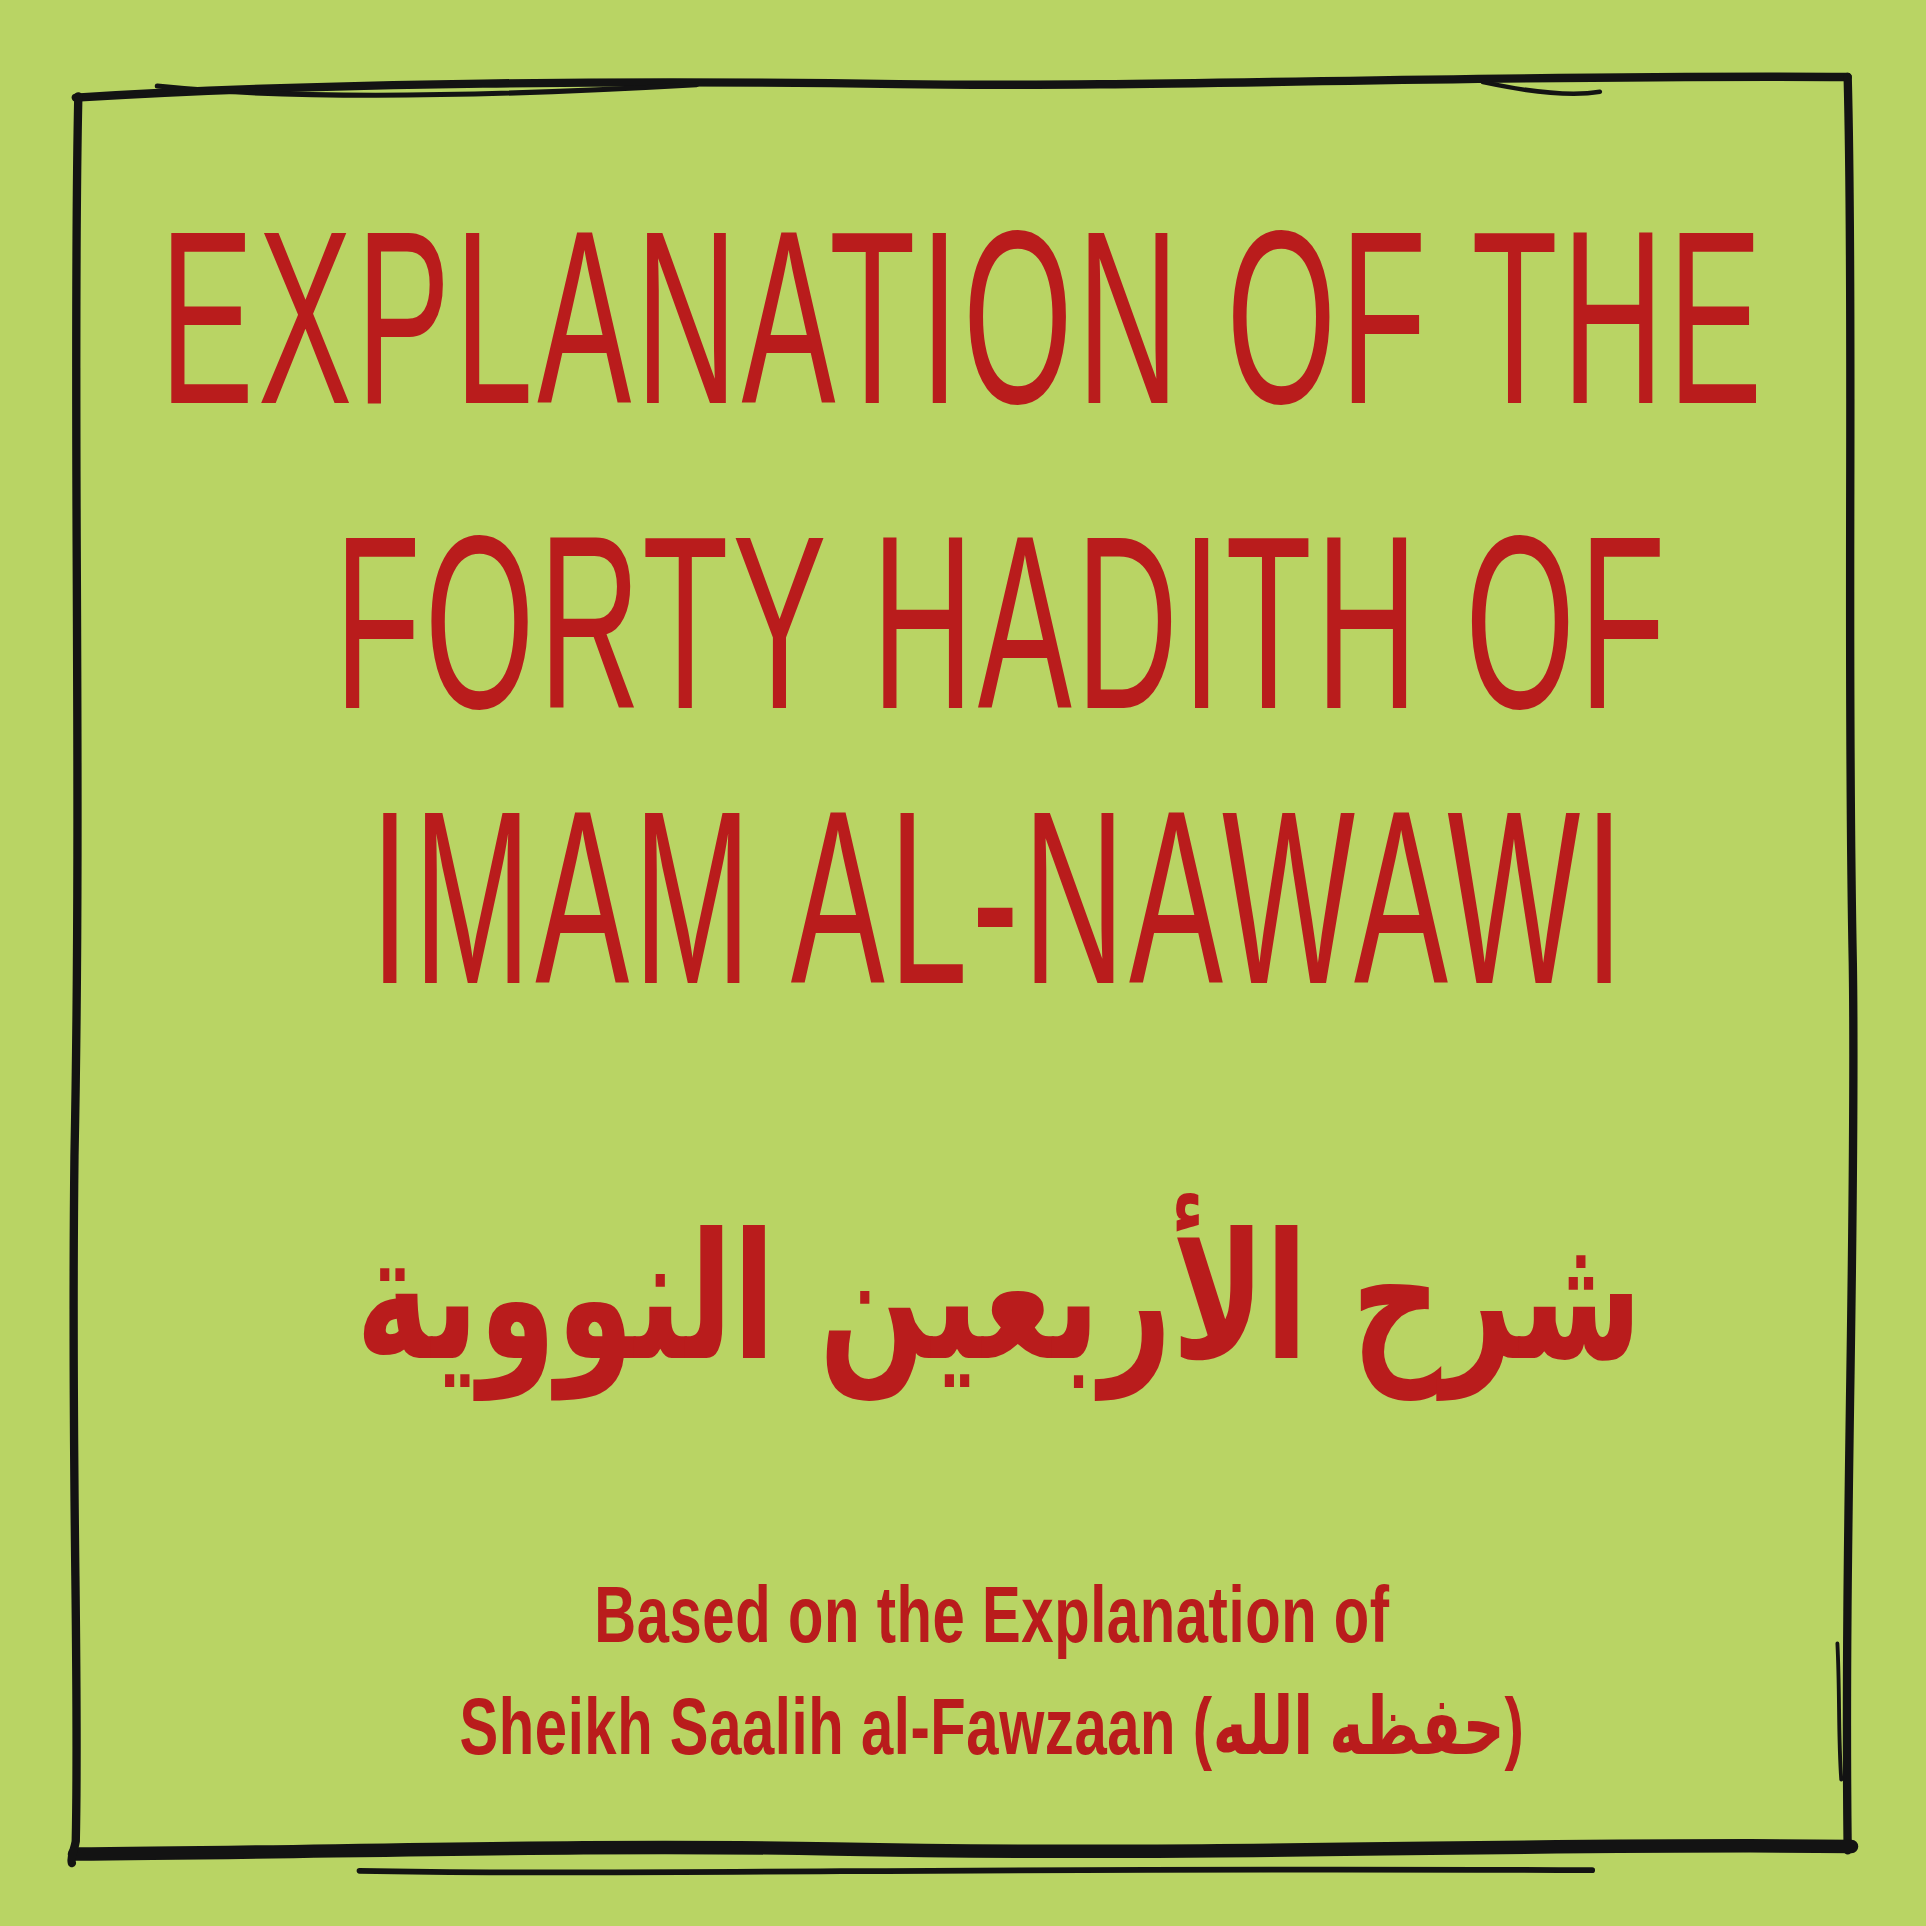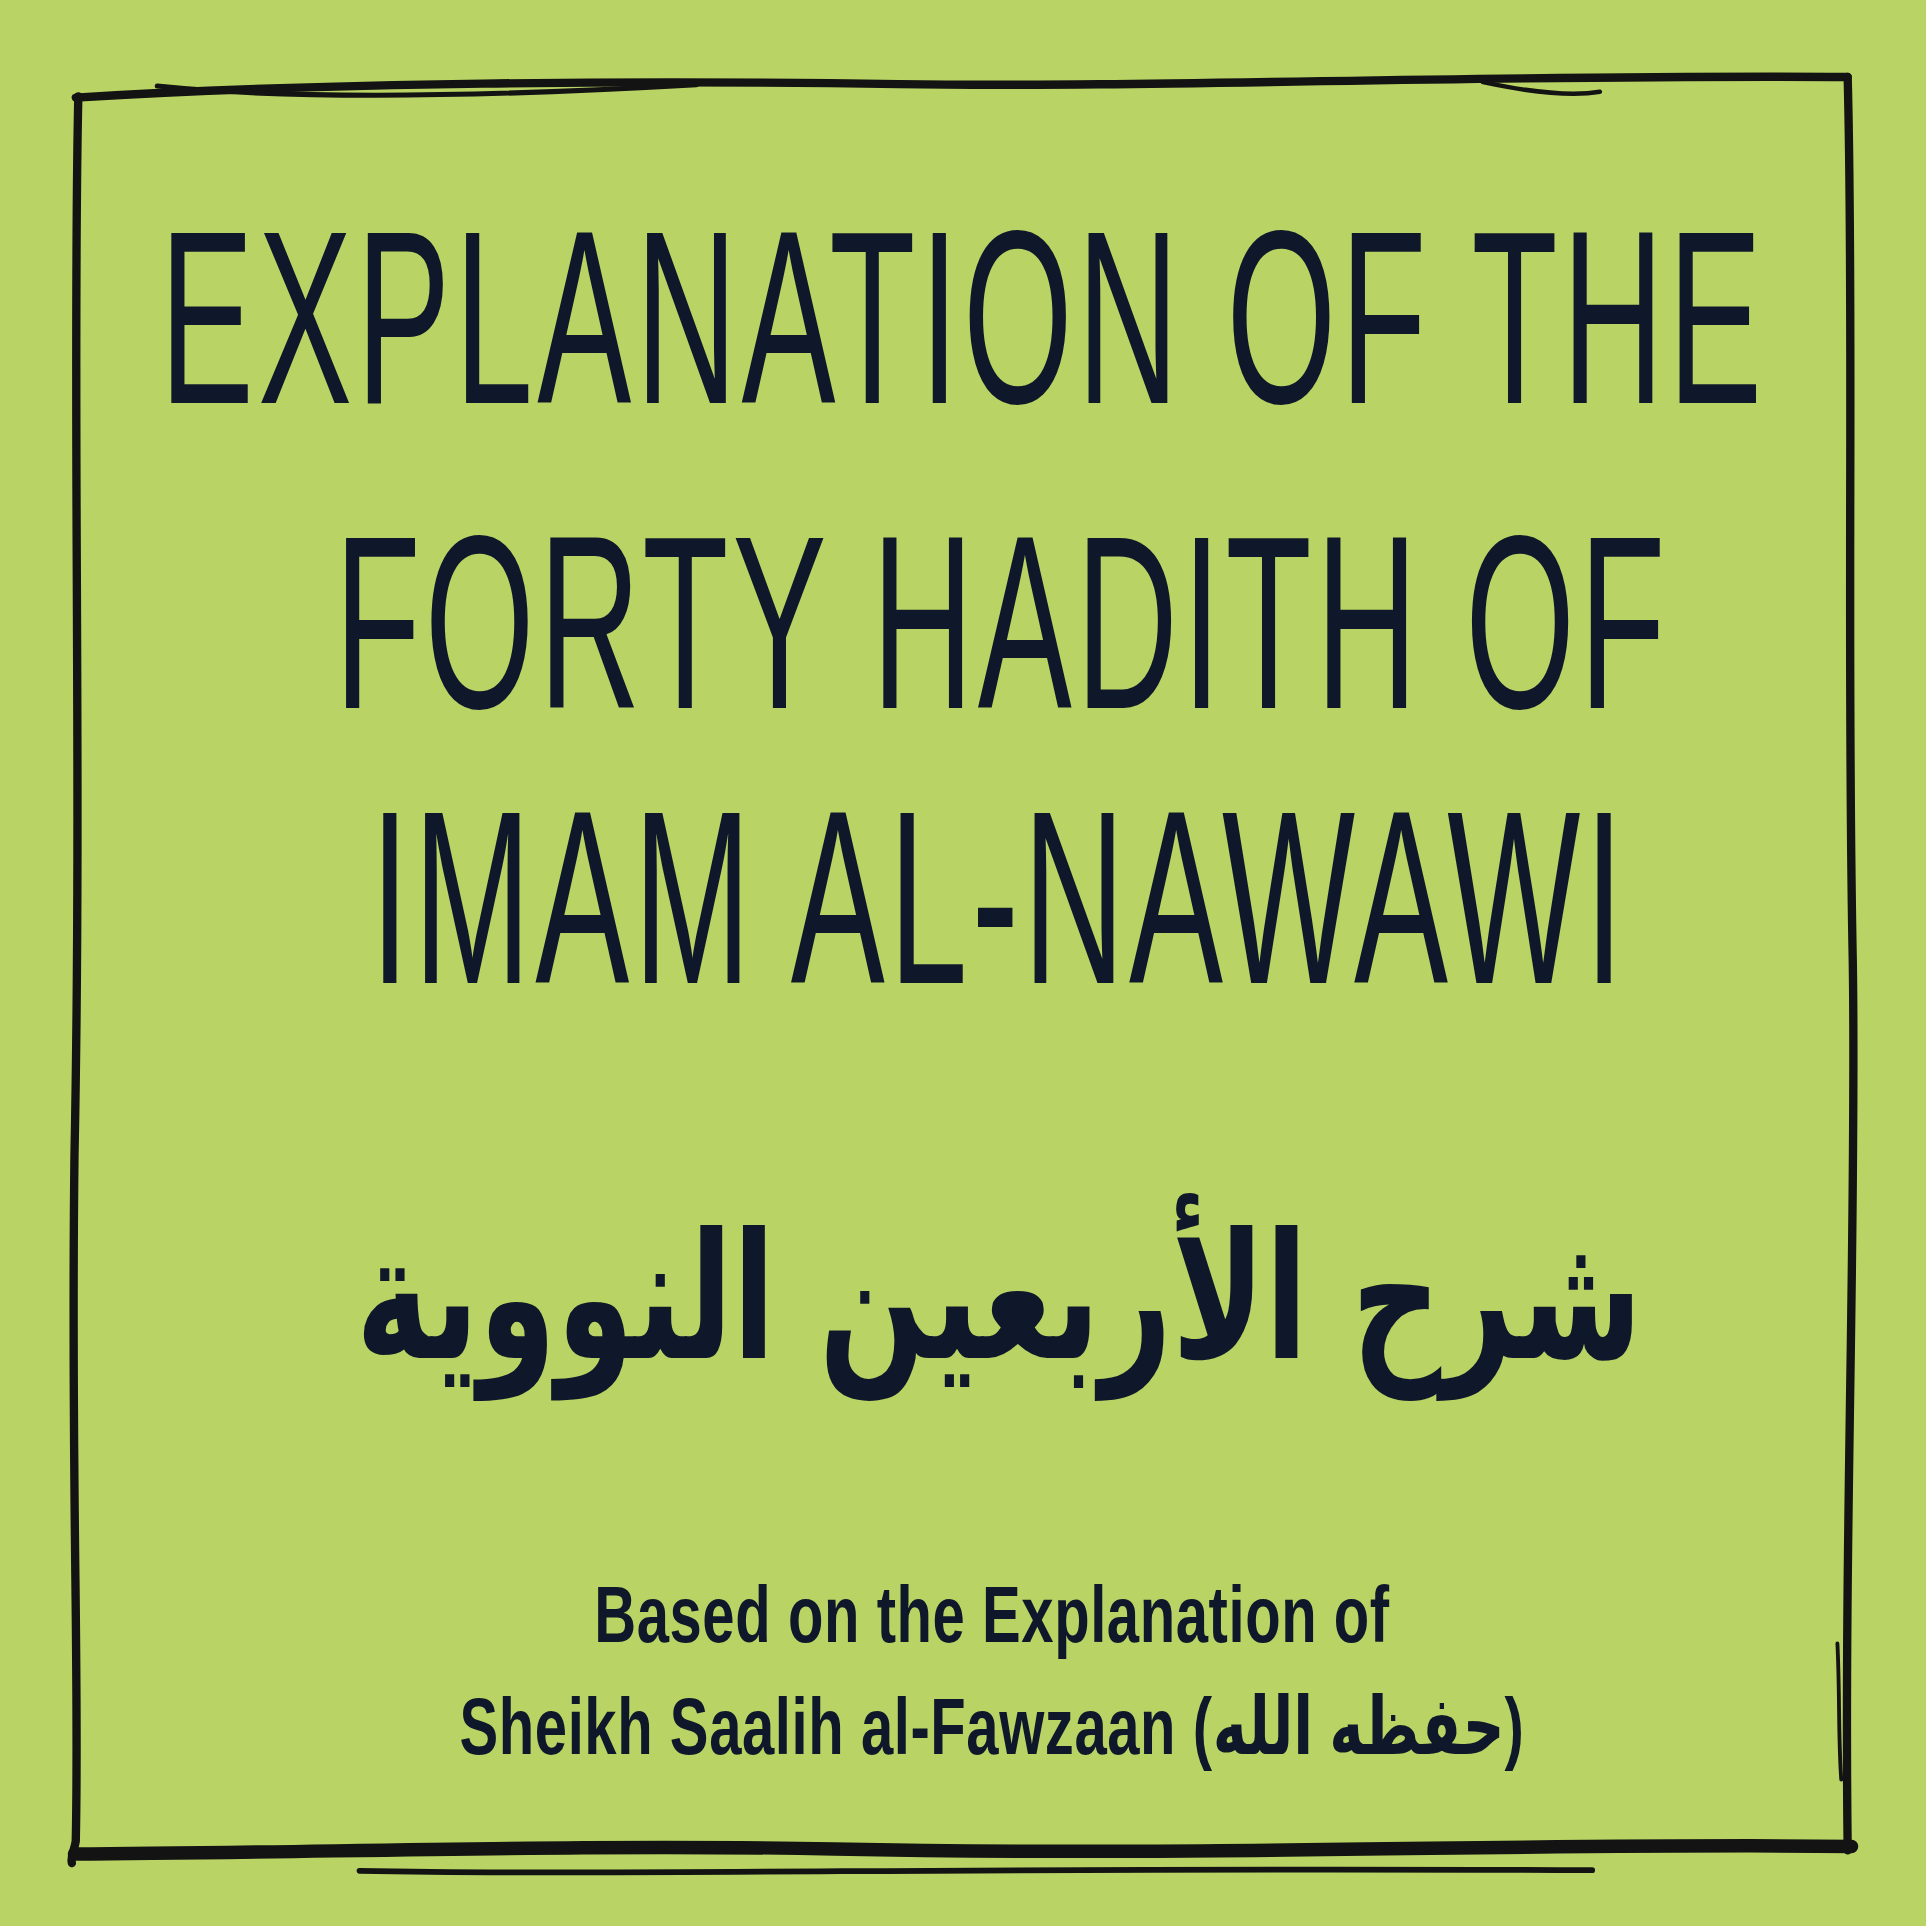--- a/index.html
+++ b/index.html
@@ -21,21 +21,21 @@
     top: 0;
     width: 1926px;
     height: 1926px;
   }
   .line {
     position: absolute;
     left: 0;
     width: 100%;
     text-align: center;
     line-height: 1;
-    color: #0f172a;
+    color: #b91c1c;
   }
   .line > span {
     display: inline-block;
     line-height: 1;
     white-space: nowrap;
   }
   
   .title-line {
     font-size: 141px;
     font-weight: 400;

